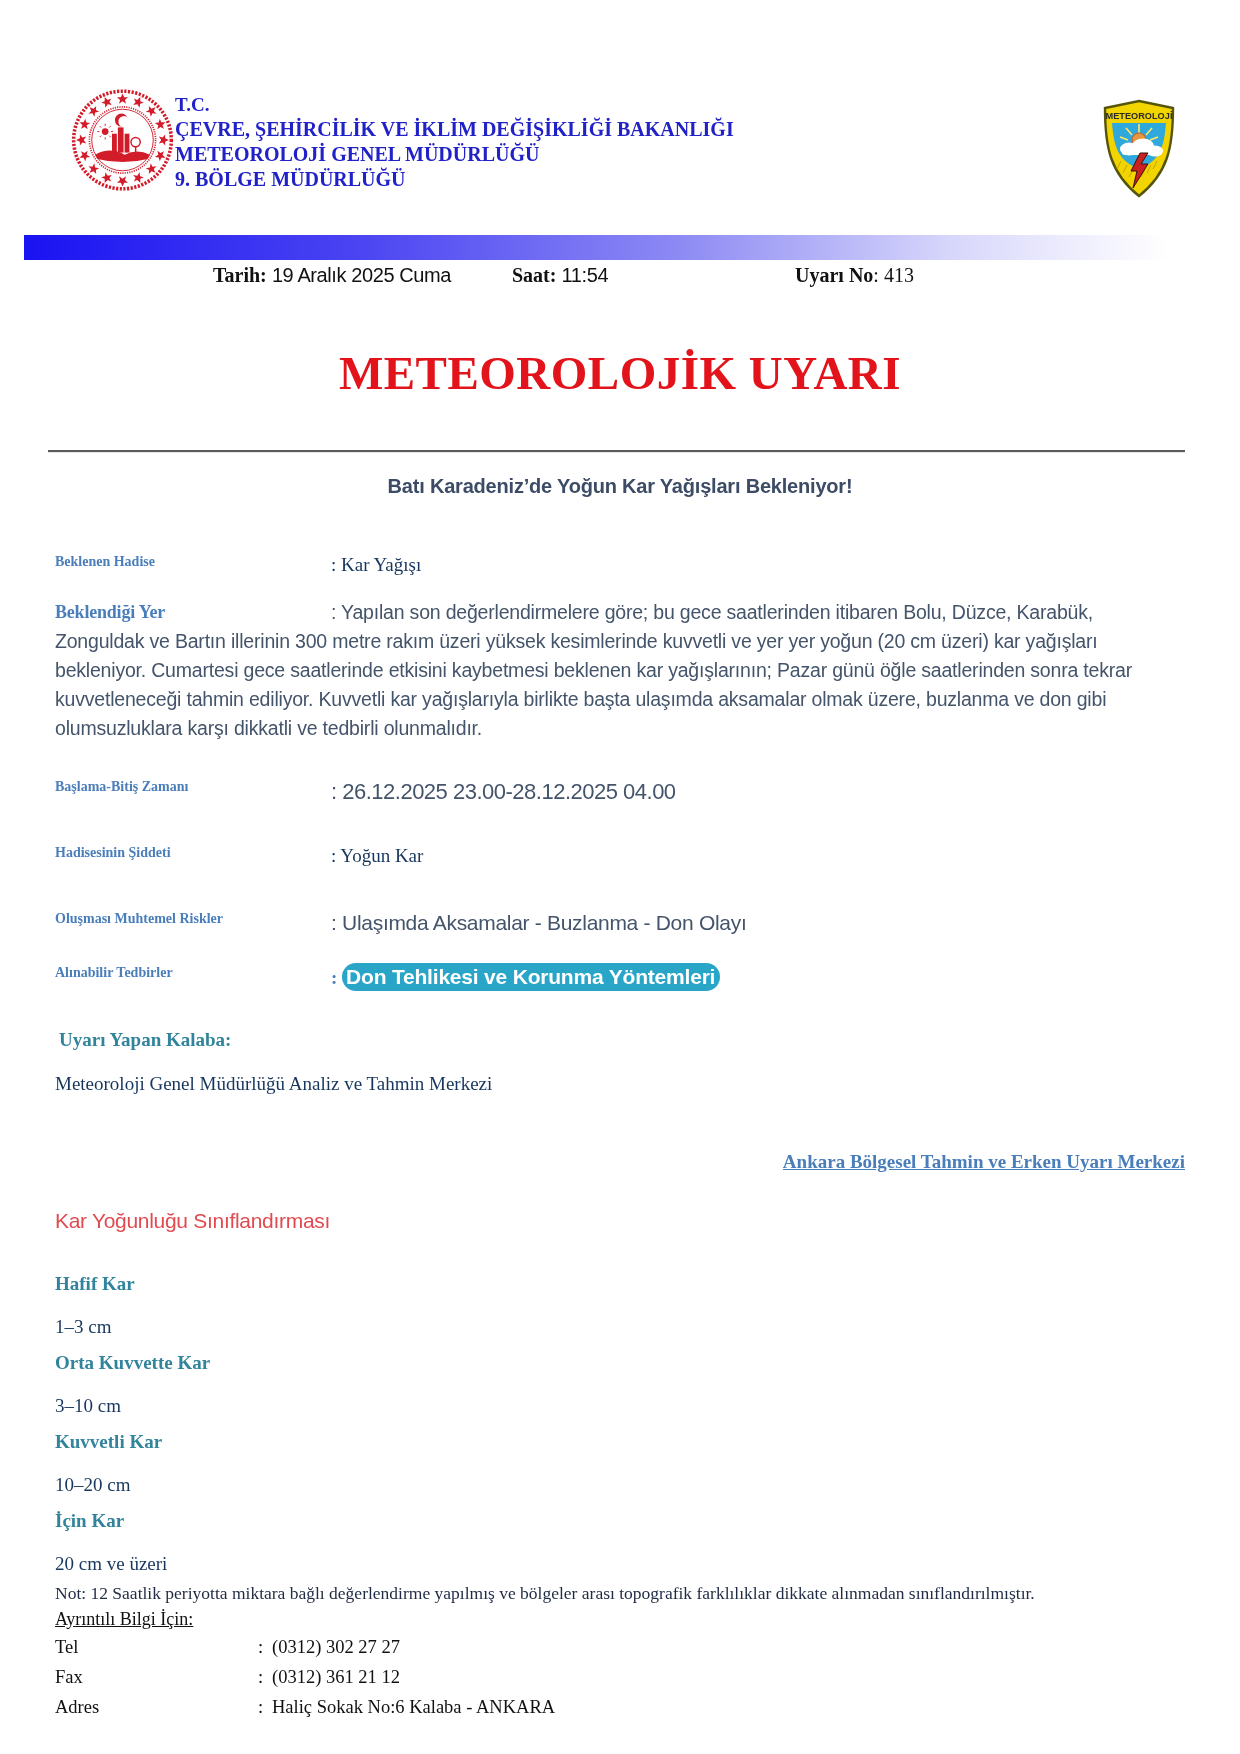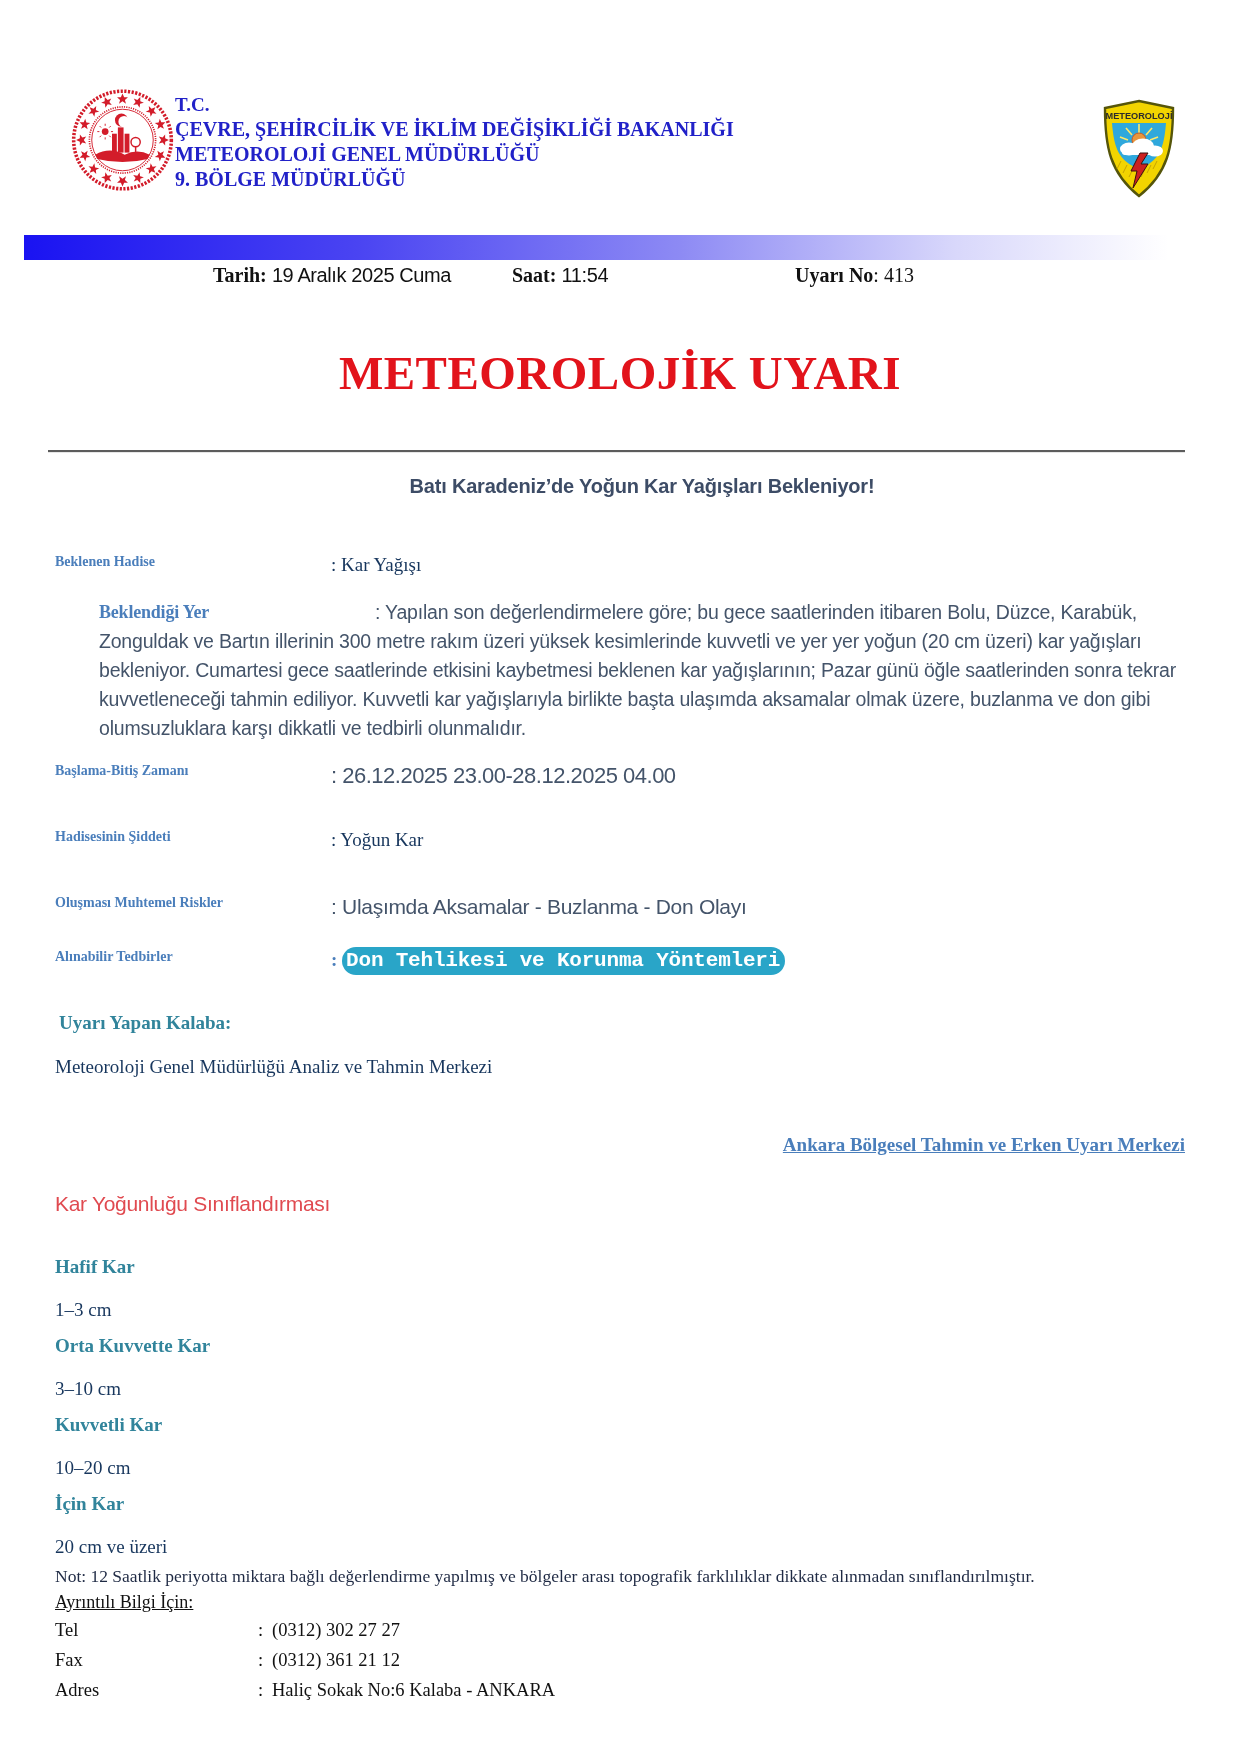--- a/index.html
+++ b/index.html
@@ -2,21 +2,21 @@
 <html><head>
 <meta charset="utf-8">
 <style>
   * { margin:0; padding:0; box-sizing:border-box; }
   html,body { background:#ffffff; }
   body {
     width:1240px; height:1754px; position:relative; overflow:hidden;
     font-family:"Liberation Serif", serif; color:#17365d;
   }
   .serif { font-family:"Liberation Serif", serif; }
-  .sans  { font-family:"Liberation Sans", sans-serif; letter-spacing:-0.2px;margin-left:44px; }
+  .sans  { font-family:"Liberation Sans", sans-serif; letter-spacing:-0.2px; }
 
   
   .header { display:flex; align-items:flex-start; margin:85px 60px 0 70px; }
   .emblem-left { width:105px; height:110px; flex:0 0 auto; }
   .header-center { flex:1 1 auto; text-align:left; color:#2121c8; font-weight:bold; padding-top:8px; }
   .header-center .h-line1 { font-size:19px; line-height:24px; }
   .header-center .h-line  { font-size:20px; line-height:25px; }
   .logo-right { width:82px; height:100px; flex:0 0 auto; margin-top:14px; }
 
   
@@ -39,28 +39,28 @@
   
   .content { margin:0 55px; }
   .frow { margin-top:0; font-size:19px; }
   .flabel { display:inline-block; width:276px; color:#4a7ebb; font-weight:bold; font-size:14px; vertical-align:top; }
   .fval-serif { color:#17365d; font-size:19px; }
   .fval-sans  { font-family:"Liberation Sans", sans-serif; color:#44546a; letter-spacing:-0.3px; }
 
   .row-hadise   { margin-top:56px; }
   .para-yer     { margin-top:22px; color:#44546a; font-size:19.5px; line-height:29px; }
   .para-yer .flabel { font-size:18px; }
-  .row-zaman    { margin-top:20px; }
+  .row-zaman    { margin-top:36px; }
   .row-zaman .fval-sans { font-size:22px; letter-spacing:-0.5px; }
   .row-siddet   { margin-top:40px; }
   .row-riskler  { margin-top:44px; }
   .row-riskler .fval-sans { font-size:21px; }
   .row-tedbir   { margin-top:30px; }
   .hl-colon { color:#4a7ebb; font-weight:bold; }
-  .hl-pill { background:#29a5c8; color:#ffffff; font-family:Liberation Mono, monospace;
+  .hl-pill { background:#29a5c8; color:#ffffff; font-family:Liberation Sans, sans-serif;
     font-weight:bold; font-size:21px; padding:2px 5px 3px 4px; letter-spacing:-0.2px; text-decoration:none;border-radius:14px; }
 
   .merkez-head { margin-top:40px; padding-left:4px; color:#31849b; font-weight:bold; font-size:19px; }
   .merkez-val  { margin-top:22px; color:#17365d; font-size:19px; }
   .ankara-link-row { margin-top:56px; text-align:right; }
   .ankara-link { color:#4a7ebb; font-weight:bold; font-size:19px; text-decoration:underline; cursor:pointer; }
 
   .cls-heading { margin-top:36px; color:#e04a50; font-family:"Liberation Sans", sans-serif;
     font-size:21px; letter-spacing:-0.3px; }
   .cls-name  { margin-top:14px; color:#31849b; font-weight:bold; font-size:19px; }

